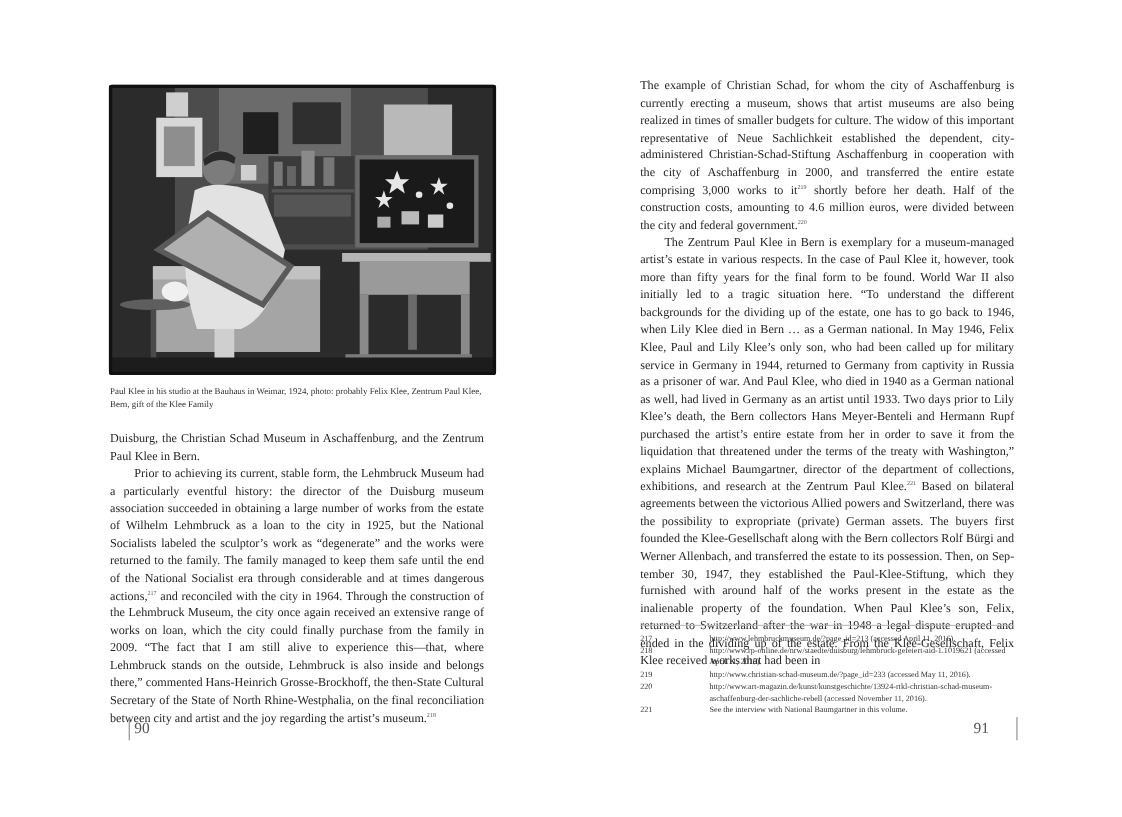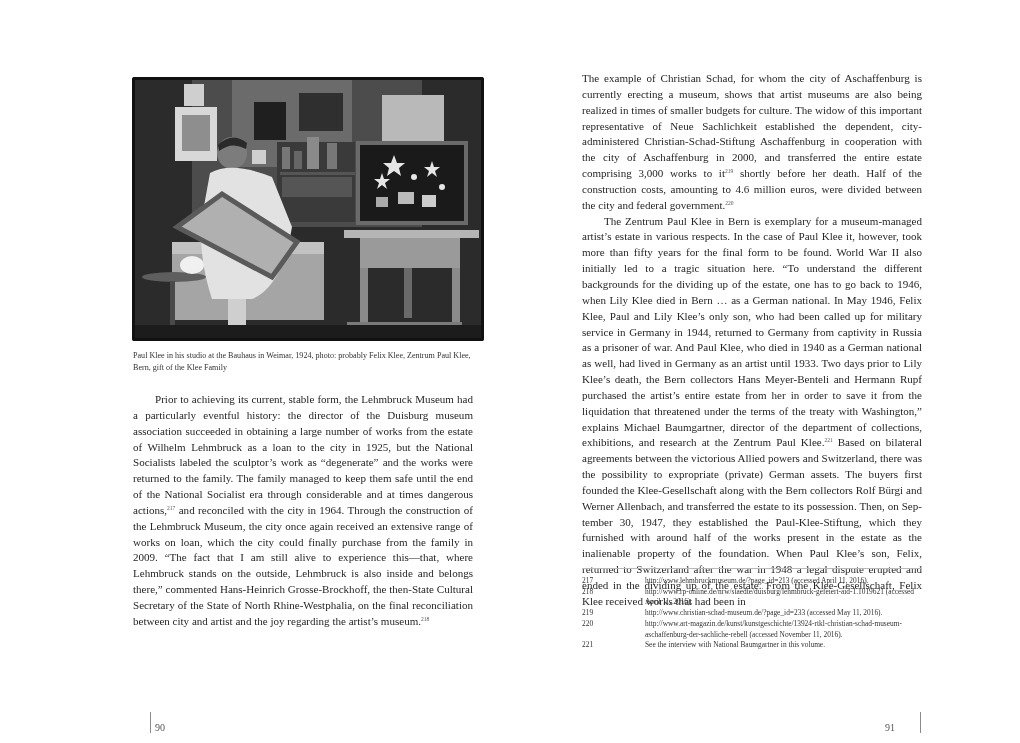--- a/index.html
+++ b/index.html
@@ -1,20 +1,20 @@
 <!DOCTYPE html>
 <html><head>
 <meta charset="utf-8">
 <style>
   html, body { margin:0; padding:0; }
   body {
     width:1020px; height:743px; background:#ffffff; position:relative; overflow:hidden;
     font-family:"Liberation Serif", "DejaVu Serif", serif; color:#2a2a2a;
   }
-  .page { position:absolute; top:0; height:581px;margin-left:33px; }
+  .page { position:absolute; top:0; height:581px; }
   .page-left { left:0; width:510px; }
   .page-right { left:510px; width:510px; }
 
   
   .photo {
     position:absolute; left:99px; top:77px; width:352px; height:264px;
     background:#1e1e1e; border-radius:3px; overflow:hidden;
     box-shadow: 0 0 0 1px #444 inset;
   }
   .photo svg { display:block; }
@@ -34,21 +34,21 @@
 
   .fn-rule { position:absolute; left:582px; top:568px; width:340px; height:1px; background:#b9b9b9; }
   .footnotes {
     position:absolute; left:582px; top:576px; width:345px;
     font-size:7.4px; line-height:10.7px; color:#333;
   }
   .fn { display:flex; }
   .fn-num { width:19px; flex:0 0 19px; }
   .fn-text { flex:1;padding-left:44px; }
 
-  .folio { position:absolute; top:712px; height:21px; font-size:10px; color:#555; display:flex; align-items:flex-end; }
+  .folio { position:absolute; top:652px; height:21px; font-size:14px; color:#555; display:flex; align-items:center; }
   .folio .bar { width:1px; height:21px; background:#8a8a8a; }
   .folio-left { left:117px; }
   .folio-left .num { margin-left:4px; }
   .folio-right { left:885px;gap:20px; }
   .folio-right .num { margin-right:5px; }
 </style>
 </head>
 <body>
 
 <div class="page page-left">
@@ -112,20 +112,21 @@
 
       <rect x="0" y="248" width="352" height="16" fill="#1c1c1c"></rect>
 
       <rect width="352" height="264" fill="none" stroke="#111" stroke-width="6"></rect>
     </svg>
   </div>
 
   <div class="caption">Paul Klee in his studio at the Bauhaus in Weimar, 1924, photo: probably Felix Klee, Zentrum Paul Klee, Bern, gift of the Klee Family</div>
 
   <div class="body-text left-body">
+    <p><span>Duisburg, the Christian Schad Museum in Aschaffenburg, and the Zentrum Paul Klee in Bern.</span></p>
     <p class="indent"><span>Prior to achieving its current, stable form, the Lehmbruck Museum had a particularly eventful history: the director of the Duisburg museum association succeeded in obtaining a large number of works from the estate of Wilhelm Lehmbruck as a loan to the city in 1925, but the National Socialists labeled the sculptor’s work as “degenerate” and the works were returned to the family. The family managed to keep them safe until the end of the National Socialist era through considerable and at times dangerous actions,</span><sup>217</sup><span> and reconciled with the city in 1964. Through the construction of the Lehmbruck Museum, the city once again received an extensive range of works on loan, which the city could finally purchase from the family in 2009. “The fact that I am still alive to expe­rience this—that, where Lehmbruck stands on the outside, Lehmbruck is also inside and belongs there,” commented Hans-Heinrich Grosse-Brockhoff, the then-State Cultural Secretary of the State of North Rhine-Westphalia, on the final reconciliation between city and artist and the joy regarding the artist’s museum.</span><sup>218</sup></p>
   </div>
 
   <div class="folio folio-left">
     <span class="bar"></span>
     <span class="num">90</span>
   </div>
 </div>
 
 <div class="page page-right"></div>

